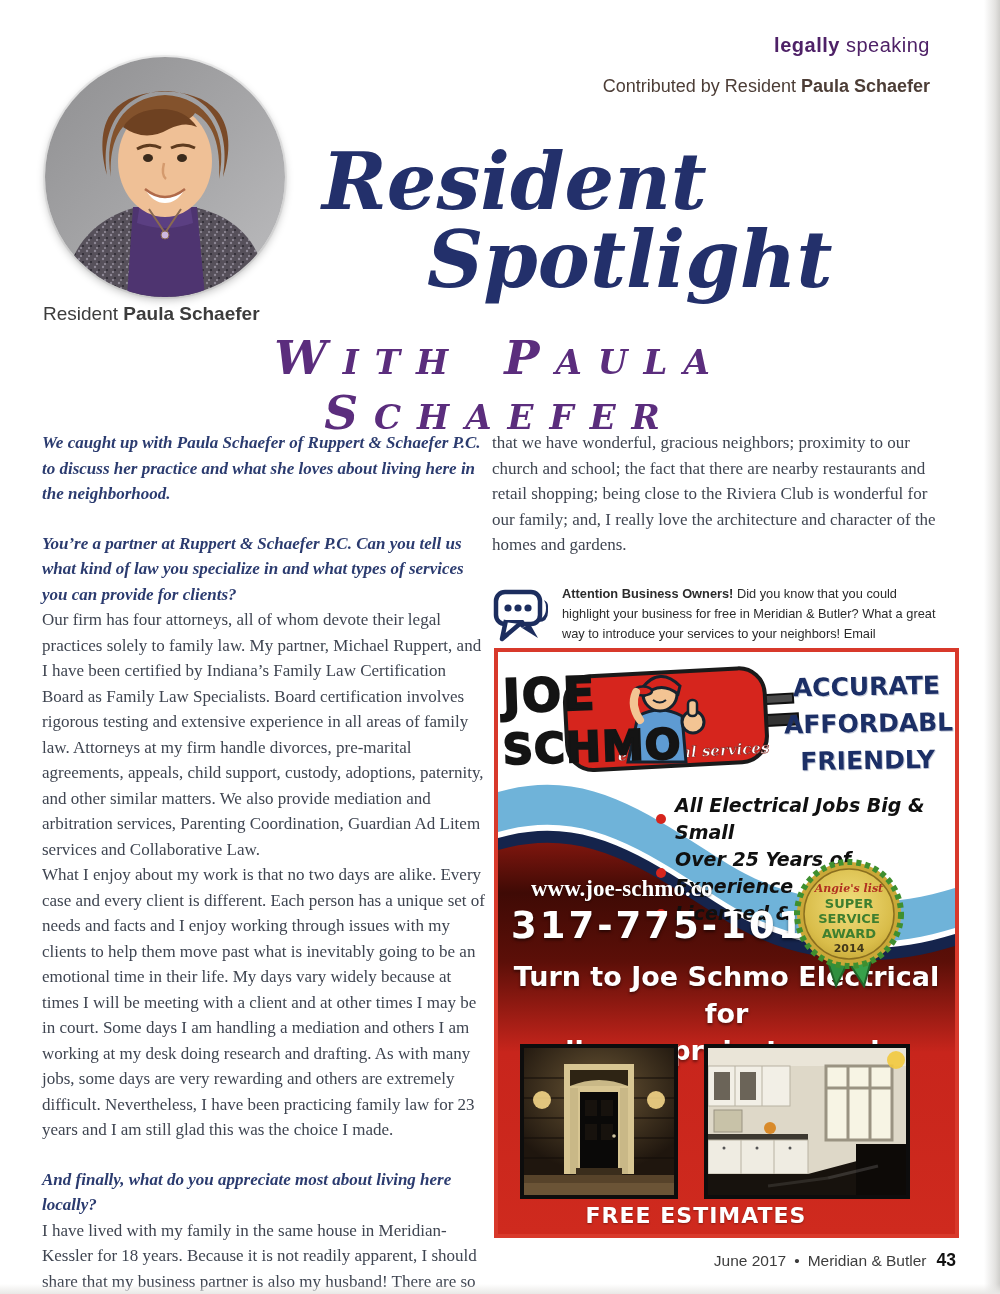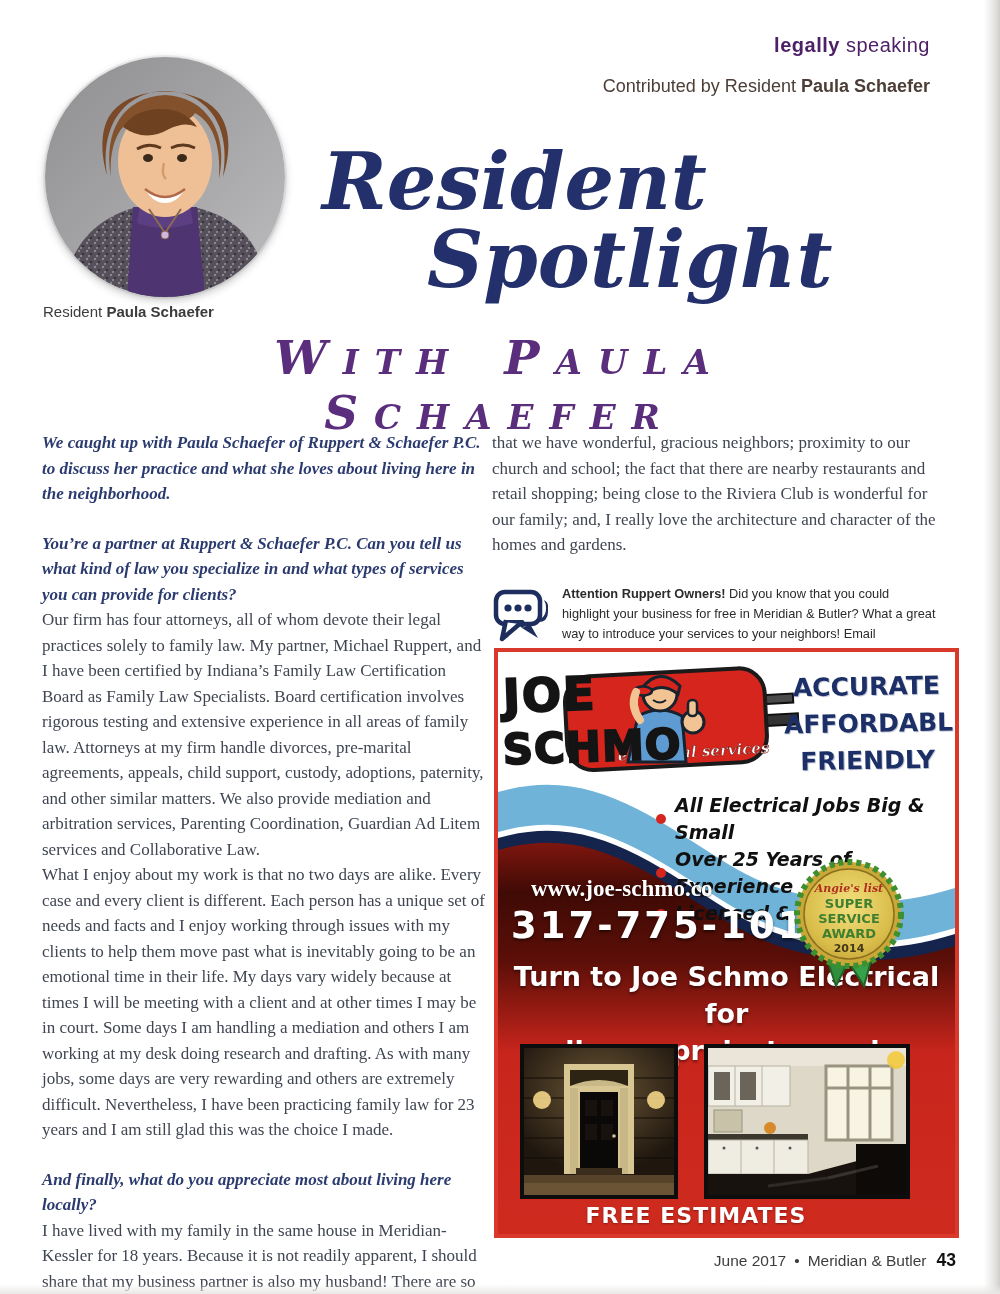--- a/index.html
+++ b/index.html
@@ -16,21 +16,21 @@
   
   .dept-header { position:absolute; top:34px; right:70px; text-align:right; }
   .dept-title { font-size:20px; color:#4e2167; letter-spacing:.5px; }
   .dept-title .bold { font-weight:bold; }
   .dept-sub { margin-top:19px; font-size:18px; color:#4c3d36; }
   .dept-sub .bold { font-weight:bold; }
 
   
   .portrait-wrap { position:absolute; left:45px; top:57px; width:240px; height:240px;
     border-radius:50%; overflow:hidden; box-shadow:0 3px 8px rgba(0,0,0,.25), 0 0 0 2px #f2f2f2; }
-  .portrait-caption { position:absolute; left:43px; top:303px; font-size:15px; color:#3c3c3c; }
+  .portrait-caption { position:absolute; left:43px; top:303px; font-size:19px; color:#3c3c3c; }
   .portrait-caption .bold { font-weight:bold; }
 
   
   .title-block { position:absolute; left:0; top:0; width:1000px; }
   .title-line { position:absolute; font-family:"DejaVu Serif","Liberation Serif",serif;
     font-style:italic; font-weight:bold; color:#23306b; }
   .title-line.l1 { left:322px; top:136px; font-size:78px; }
   .title-line.l2 { left:388px; top:214px; font-size:78px;margin-left:39px; }
   .subtitle { position:absolute; left:60px; top:330px; width:880px; text-align:center;
     font-family:"DejaVu Serif","Liberation Serif",serif; font-weight:bold; color:#5b2d7d; font-size:34px; }
@@ -172,21 +172,21 @@
           <path d="M38,38 L46,52 L30,42 Z" fill="#1c2d5e"></path>
           <rect x="4" y="6" width="44" height="32" rx="9" fill="#ffffff" stroke="#1c2d5e" stroke-width="4.5"></rect>
           <path d="M14,34 L10,53 L30,36 Z" fill="#ffffff" stroke="#1c2d5e" stroke-width="4.5" stroke-linejoin="round"></path>
           <rect x="8" y="10" width="36" height="24" rx="6" fill="#ffffff"></rect>
           <circle cx="16" cy="22" r="3.6" fill="#1c2d5e"></circle>
           <circle cx="26" cy="22" r="3.6" fill="#1c2d5e"></circle>
           <circle cx="36" cy="22" r="3.6" fill="#1c2d5e"></circle>
         </svg>
       </div>
       <div class="callout-text">
-        <span class="bold">Attention Ruppert Owners!</span><span> Did you know that you could highlight your business for free in Meridian &amp; Butler? What a great way to introduce your services to your neighbors! Email </span><span class="bold">meridian@N2publishing.com</span><span> to be featured in an upcoming Resident Spotlight!</span>
+        <span class="bold">Attention Business Owners!</span><span> Did you know that you could highlight your business for free in Meridian &amp; Butler? What a great way to introduce your services to your neighbors! Email </span><span class="bold">meridian@N2publishing.com</span><span> to be featured in an upcoming Resident Spotlight!</span>
       </div>
     </div>
   </div>
 
   <div class="ad">
 
     <svg class="wave-bg" width="457" height="582" viewBox="0 0 457 582">
       <defs>
         <linearGradient id="redG" x1="0" y1="150" x2="0" y2="582" gradientUnits="userSpaceOnUse">
           <stop offset="0" stop-color="#b22016"></stop>

